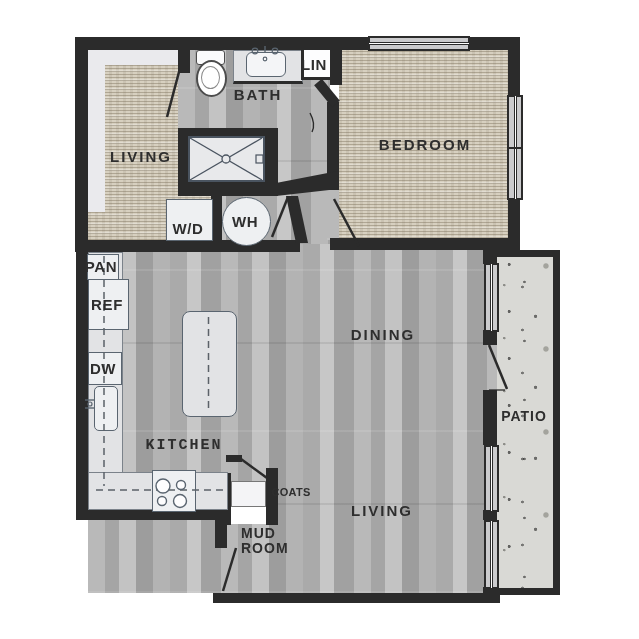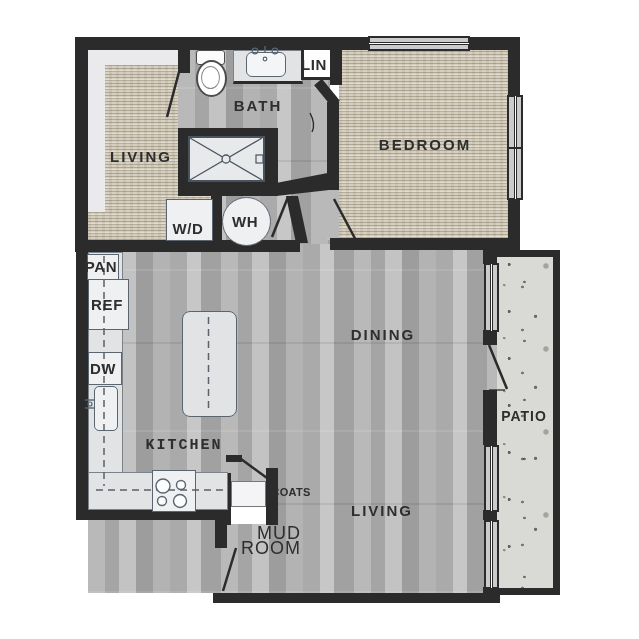--- a/index.html
+++ b/index.html
@@ -35,22 +35,22 @@
   .window{position:absolute;background:#ffffff;border:1px solid #2b2b2b;display:flex;gap:1px;}
   .window.v{flex-direction:row;}
   .window.h{flex-direction:column;}
   .pane{flex:1;background:#cbcbcd;border:1px solid #2b2b2b;}
   .midbar{position:absolute;left:0;right:0;top:50%;height:2px;margin-top:-1px;background:#2b2b2b;z-index:2;}
   
   .room-label{position:absolute;transform:translate(-50%,-50%);font-weight:700;font-size:15px;
     letter-spacing:2px;color:#2e2e2e;white-space:nowrap;z-index:30;}
   .small-label{position:absolute;transform:translate(-50%,-50%);font-weight:700;font-size:15px;
     letter-spacing:0.6px;color:#2e2e2e;white-space:nowrap;z-index:30;}
-  .mud-label{position:absolute;left:241px;top:526px;width:60px;font-weight:400;font-size:18px;
-    letter-spacing:1px;line-height:15px;color:#2e2e2e;z-index:30;text-align:right;}
+  .mud-label{position:absolute;left:241px;top:526px;width:60px;font-weight:700;font-size:14px;
+    letter-spacing:1px;line-height:15px;color:#2e2e2e;z-index:30;}
   
   .toilet-tank{position:absolute;left:196px;top:50px;width:27px;height:13px;background:#fbfbfc;
     border:1.5px solid #4c4c4c;border-radius:3px;}
   .toilet-bowl{position:absolute;left:196px;top:60px;width:27px;height:33px;background:#ffffff;
     border:2px solid #4c4c4c;border-radius:50%;}
   .toilet-bowl-inner{position:absolute;left:3px;top:4px;width:17px;height:21px;border:1.5px solid #8a8a8a;
     border-radius:50%;}
   .wh-circle{border-radius:50%;}
   svg.overlay{position:absolute;left:0;top:0;z-index:20;pointer-events:none;}
   .z5{z-index:5;} .z6{z-index:6;} .z8{z-index:8;} .z10{z-index:10;} .z12{z-index:12;}
@@ -176,21 +176,21 @@
     <line x1="265" y1="46" x2="265" y2="53" stroke="#5a6570" stroke-width="1.4"></line>
     <circle cx="265" cy="59" r="1.8" fill="none" stroke="#5a6570" stroke-width="1.2"></circle>
 
     <circle cx="163" cy="486" r="7" fill="#fdfdfe" stroke="#5a6570" stroke-width="1.4"></circle>
     <circle cx="181" cy="485" r="4.5" fill="#fdfdfe" stroke="#5a6570" stroke-width="1.4"></circle>
     <circle cx="162" cy="501" r="4.5" fill="#fdfdfe" stroke="#5a6570" stroke-width="1.4"></circle>
     <circle cx="180" cy="501" r="6.5" fill="#fdfdfe" stroke="#5a6570" stroke-width="1.4"></circle>
   </svg>
 
   <div class="room-label" style="left:141px;top:156px;">LIVING</div>
-  <div class="room-label" style="left:258px;top:105px;">BATH</div>
+  <div class="room-label" style="left:258px;top:94px;">BATH</div>
   <div class="room-label" style="left:425px;top:144px;">BEDROOM</div>
   <div class="room-label" style="left:184px;top:445px;font-family:Liberation Mono, monospace;">KITCHEN</div>
   <div class="room-label" style="left:383px;top:334px;">DINING</div>
   <div class="room-label" style="left:382px;top:510px;">LIVING</div>
   <div class="room-label" style="left:524px;top:416px;letter-spacing:1px;font-size:14px;">PATIO</div>
   <div class="mud-label">MUD ROOM</div>
 
   <div class="small-label" style="left:314px;top:64px;">LIN</div>
   <div class="small-label" style="left:188px;top:228px;">W/D</div>
   <div class="small-label" style="left:245px;top:221px;">WH</div>

